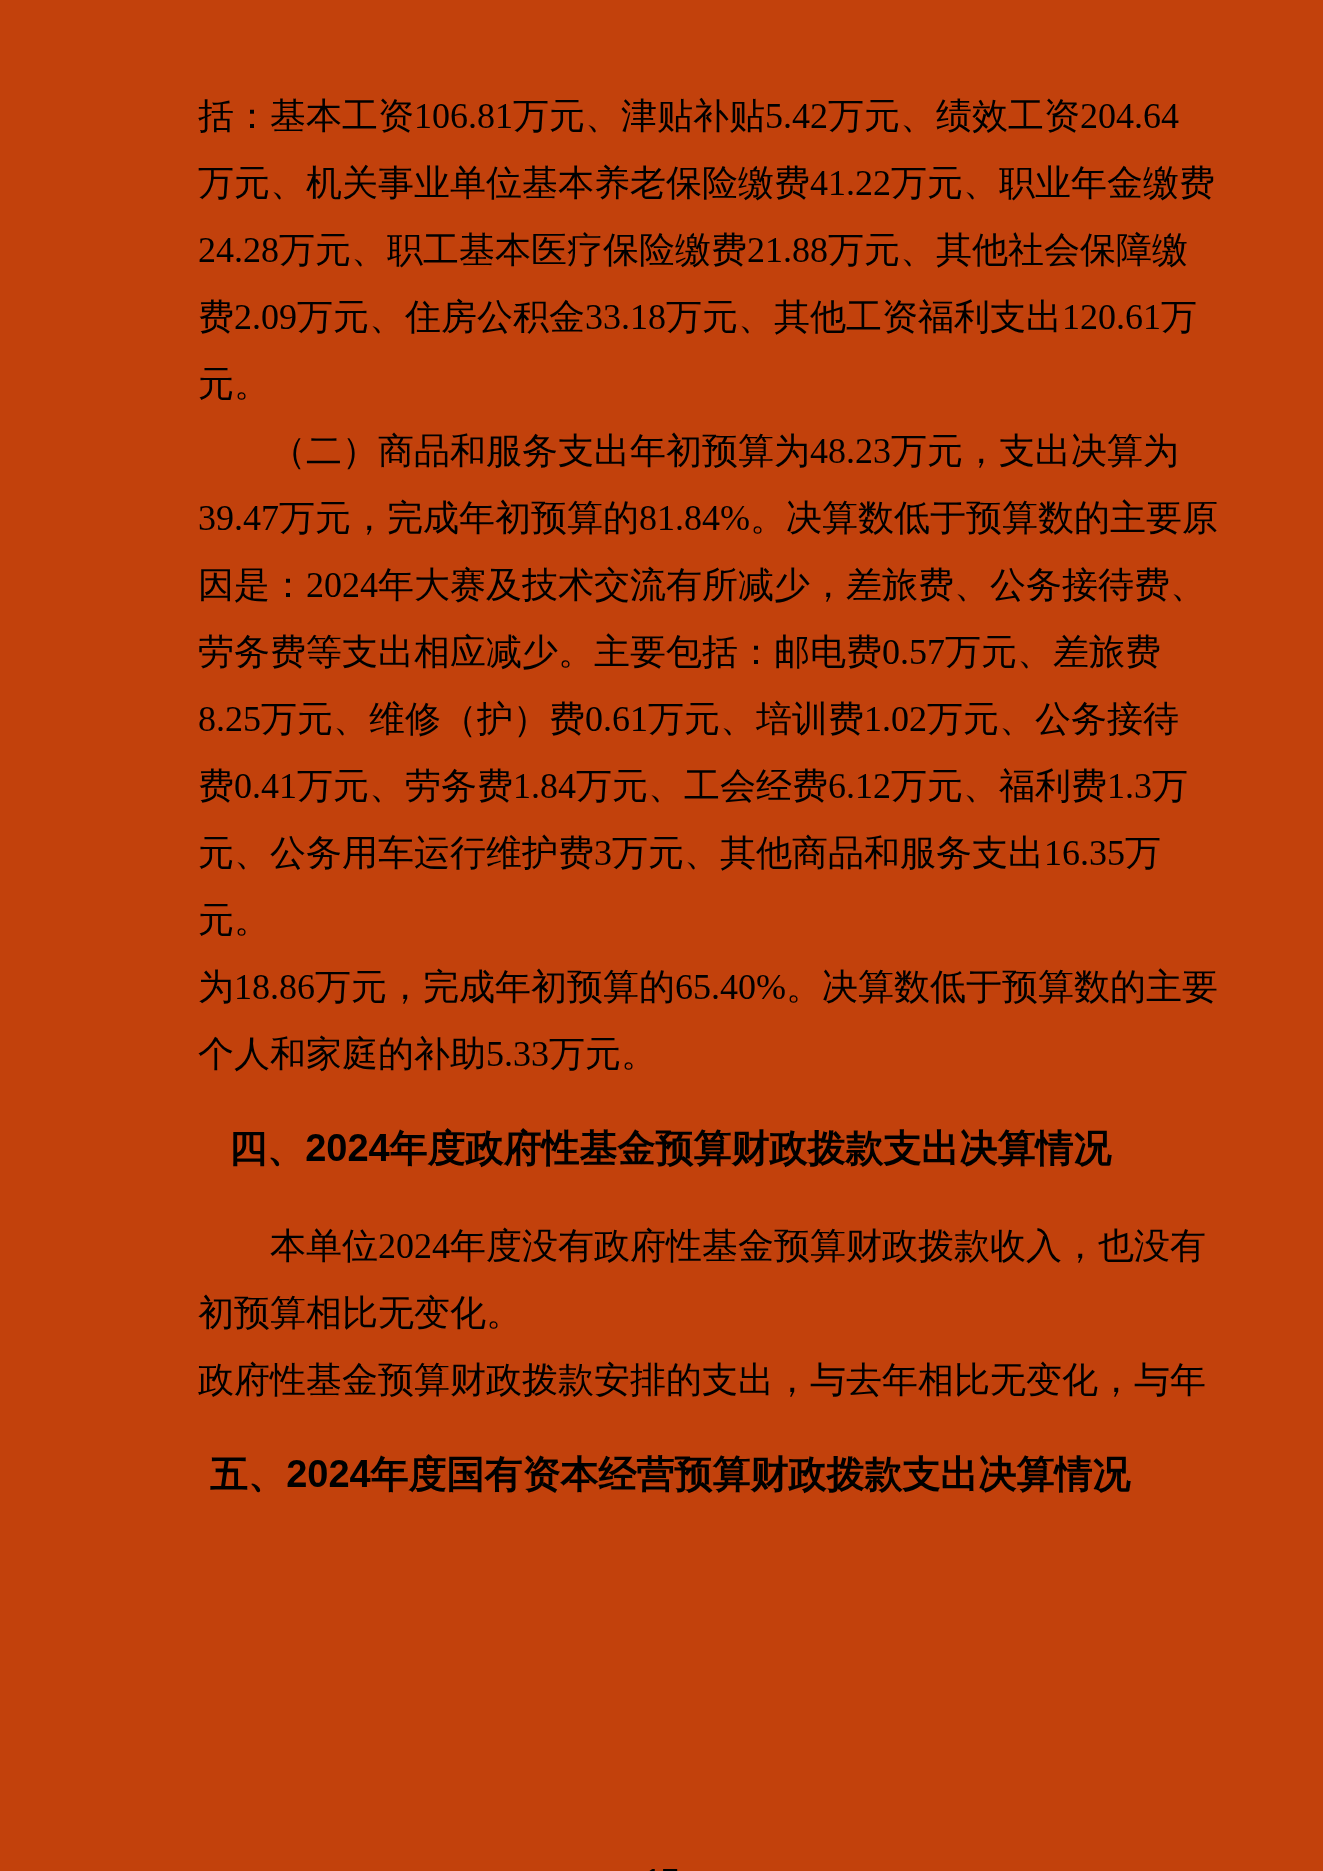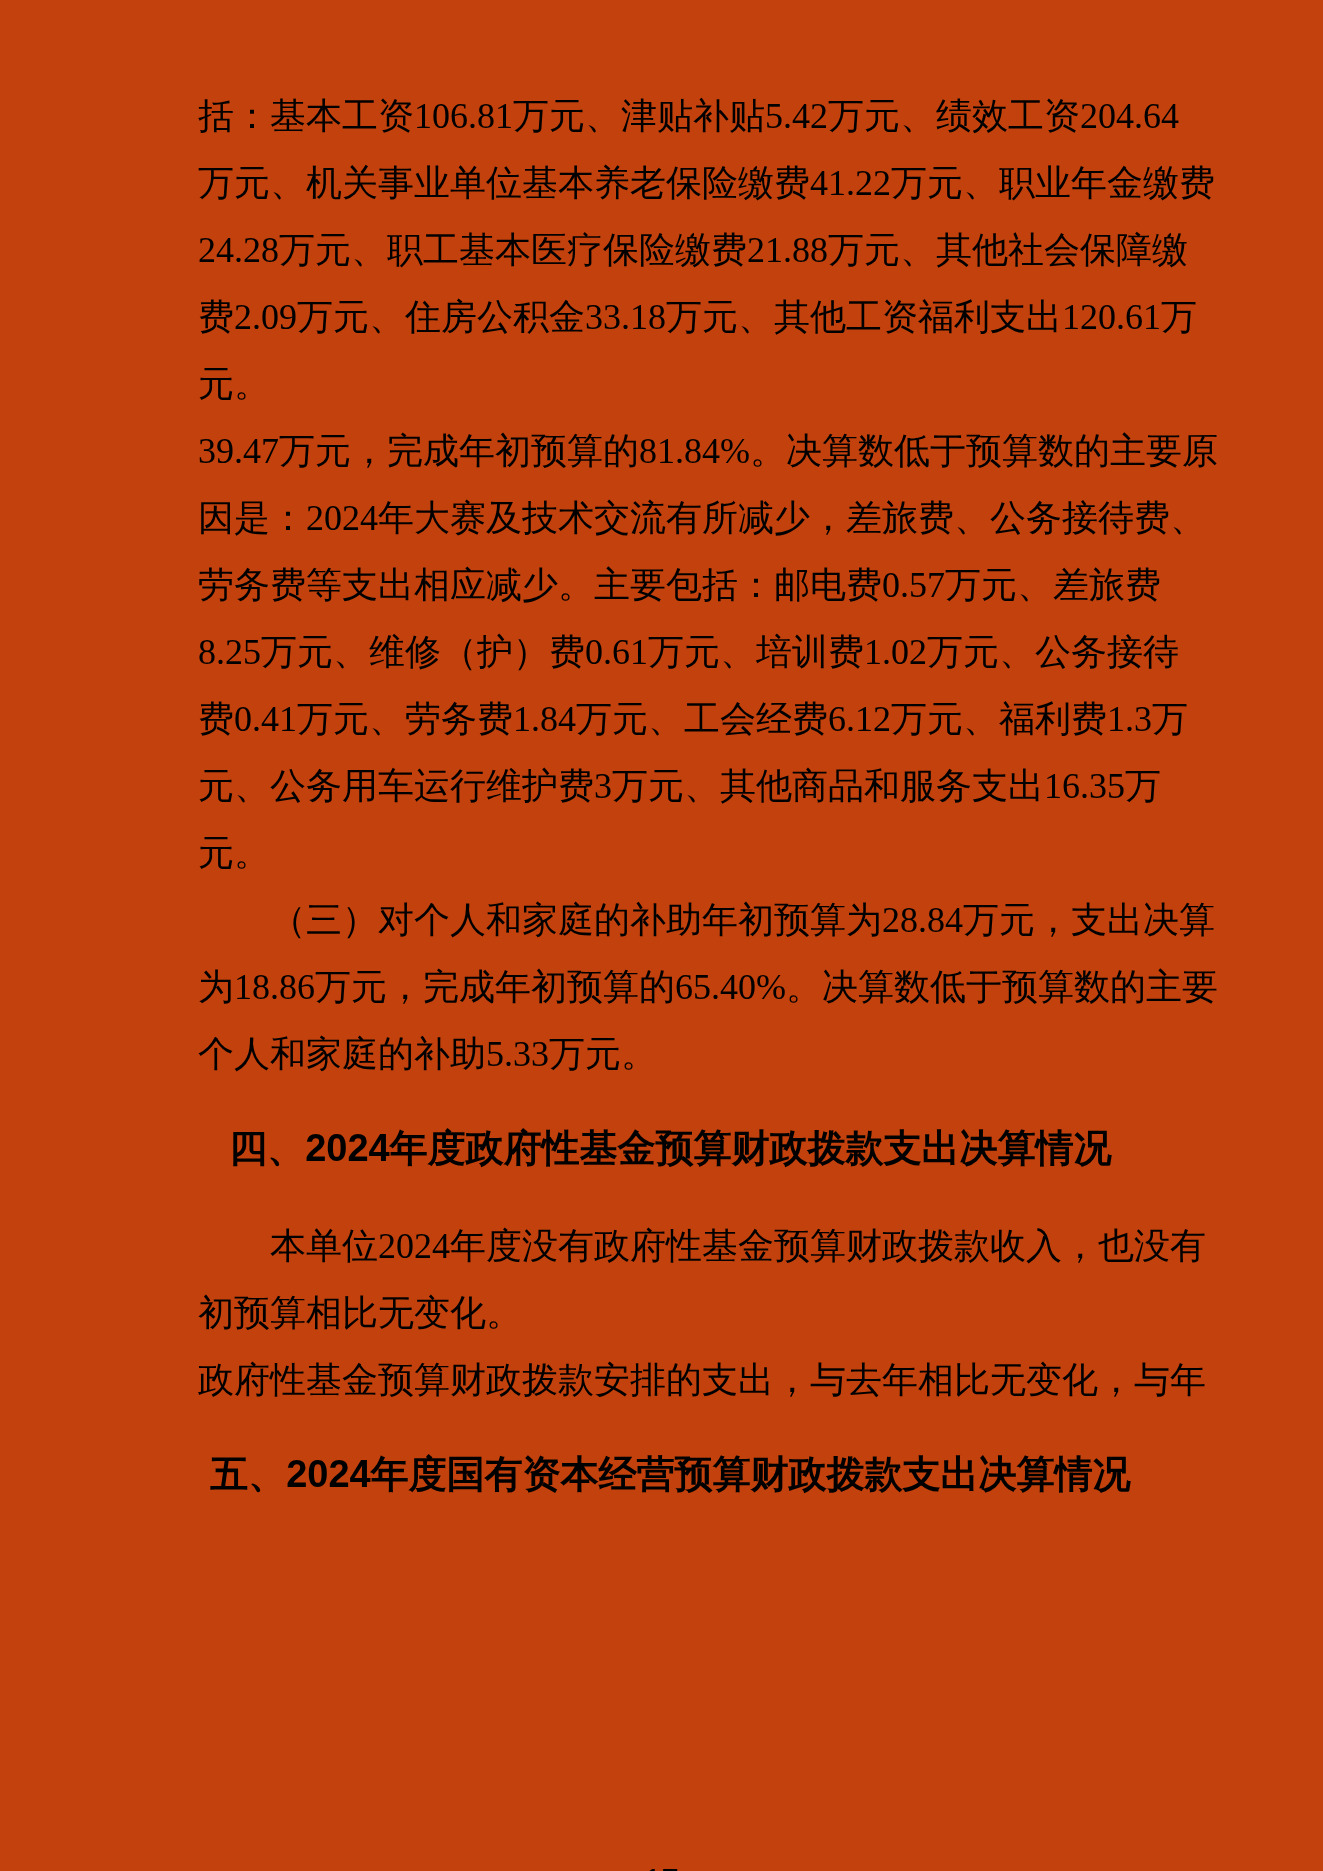--- a/index.html
+++ b/index.html
@@ -73,30 +73,30 @@
 <div class="page">
   <main class="doc-body" id="doc-body">
       <div class="paragraph">
         <div class="line">括：基本工资106.81万元、津贴补贴5.42万元、绩效工资204.64</div>
         <div class="line">万元、机关事业单位基本养老保险缴费41.22万元、职业年金缴费</div>
         <div class="line">24.28万元、职工基本医疗保险缴费21.88万元、其他社会保障缴</div>
         <div class="line">费2.09万元、住房公积金33.18万元、其他工资福利支出120.61万</div>
         <div class="line last">元。</div>
       </div>
       <div class="paragraph">
+        <div class="line indent">（二）商品和服务支出年初预算为48.23万元，支出决算为</div>
         <div class="line">39.47万元，完成年初预算的81.84%。决算数低于预算数的主要原</div>
         <div class="line">因是：2024年大赛及技术交流有所减少，差旅费、公务接待费、</div>
         <div class="line">劳务费等支出相应减少。主要包括：邮电费0.57万元、差旅费</div>
         <div class="line">8.25万元、维修（护）费0.61万元、培训费1.02万元、公务接待</div>
         <div class="line">费0.41万元、劳务费1.84万元、工会经费6.12万元、福利费1.3万</div>
         <div class="line">元、公务用车运行维护费3万元、其他商品和服务支出16.35万</div>
         <div class="line last">元。</div>
       </div>
       <div class="paragraph">
-        <div class="line indent">（三）对个人和家庭的补助年初预算为28.84万元，支出决算</div>
         <div class="line">为18.86万元，完成年初预算的65.40%。决算数低于预算数的主要</div>
         <div class="line last">个人和家庭的补助5.33万元。</div>
       </div>
       <div class="heading">四、2024年度政府性基金预算财政拨款支出决算情况</div>
       <div class="paragraph">
         <div class="line indent">本单位2024年度没有政府性基金预算财政拨款收入，也没有</div>
         <div class="line last">初预算相比无变化。</div>
         <div class="line">政府性基金预算财政拨款安排的支出，与去年相比无变化，与年</div>
       </div>
       <div class="heading">五、2024年度国有资本经营预算财政拨款支出决算情况</div>

